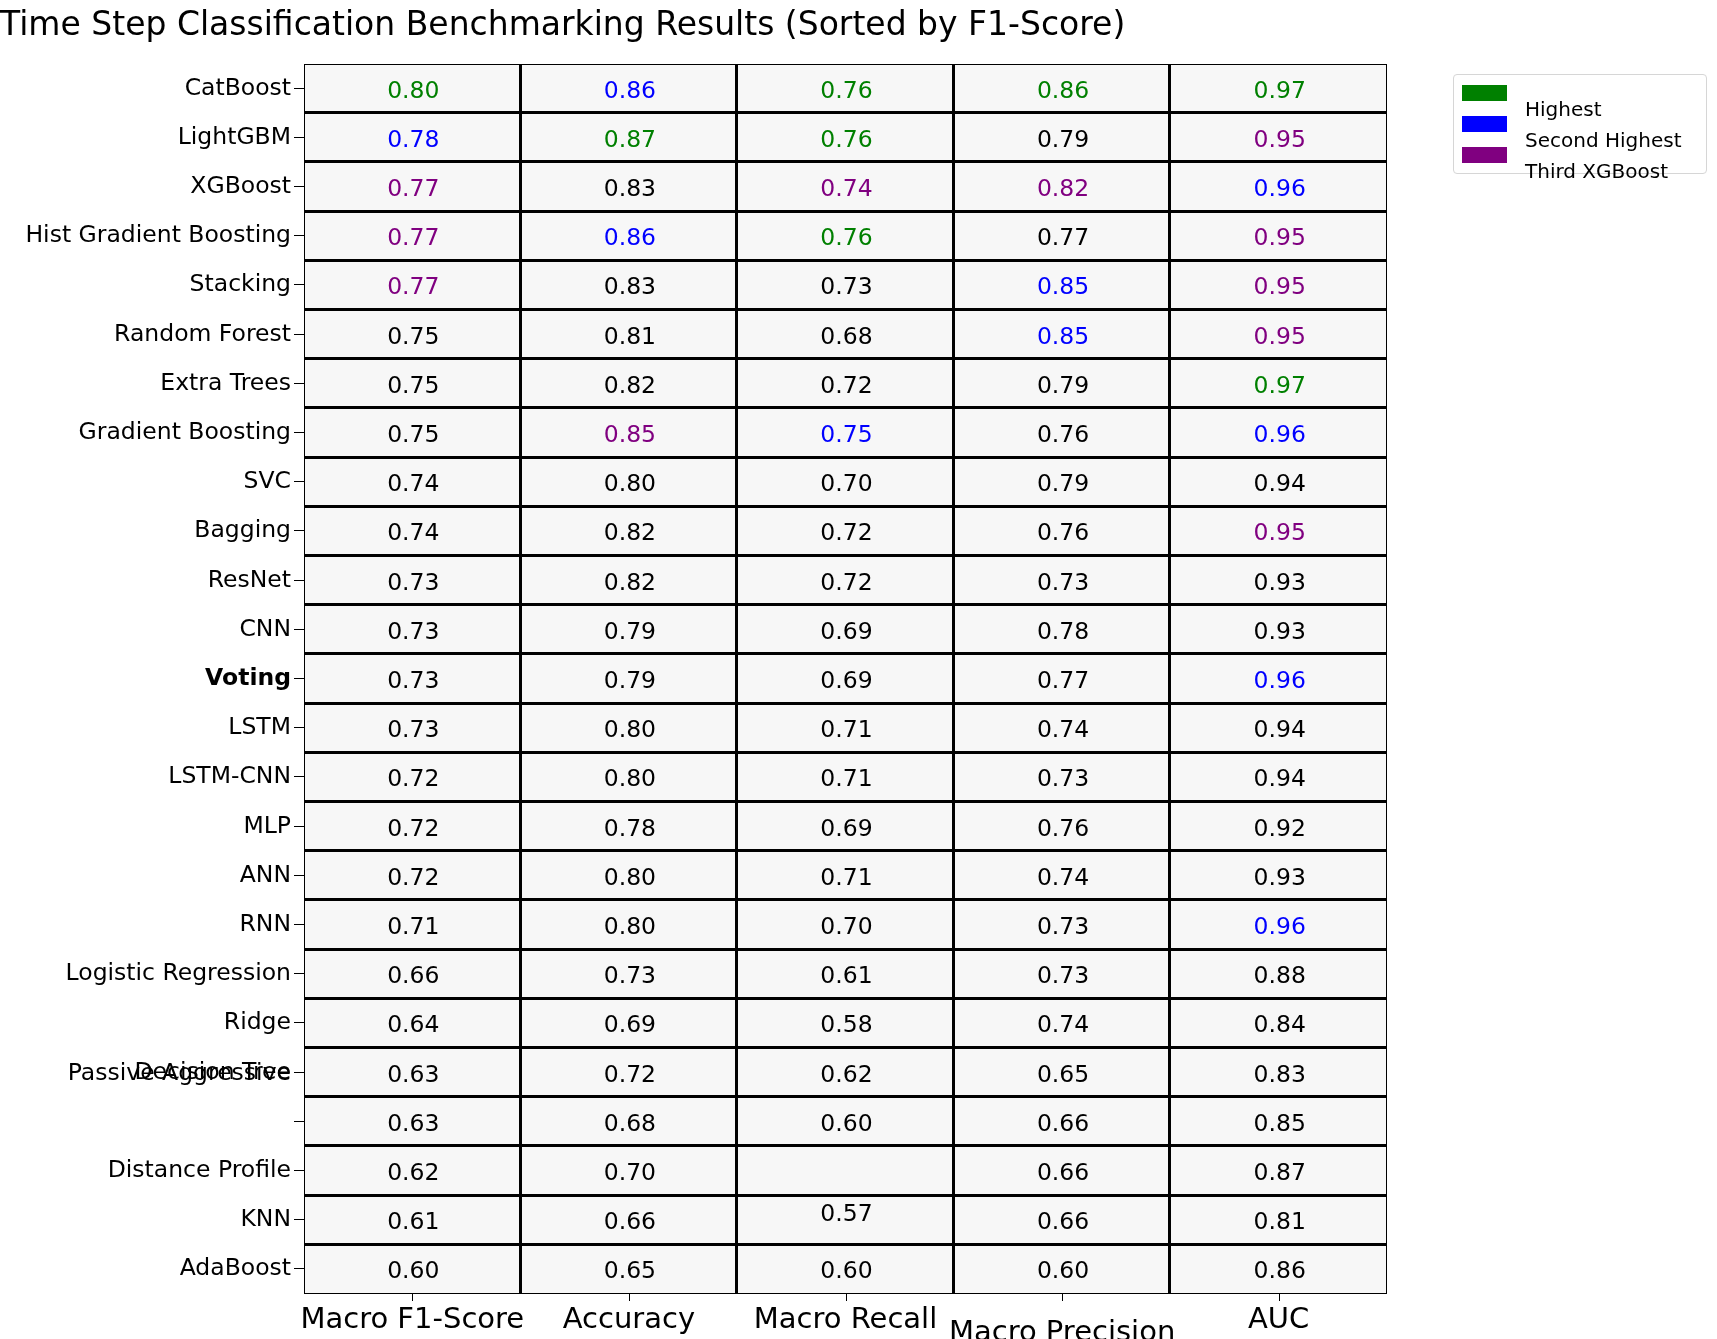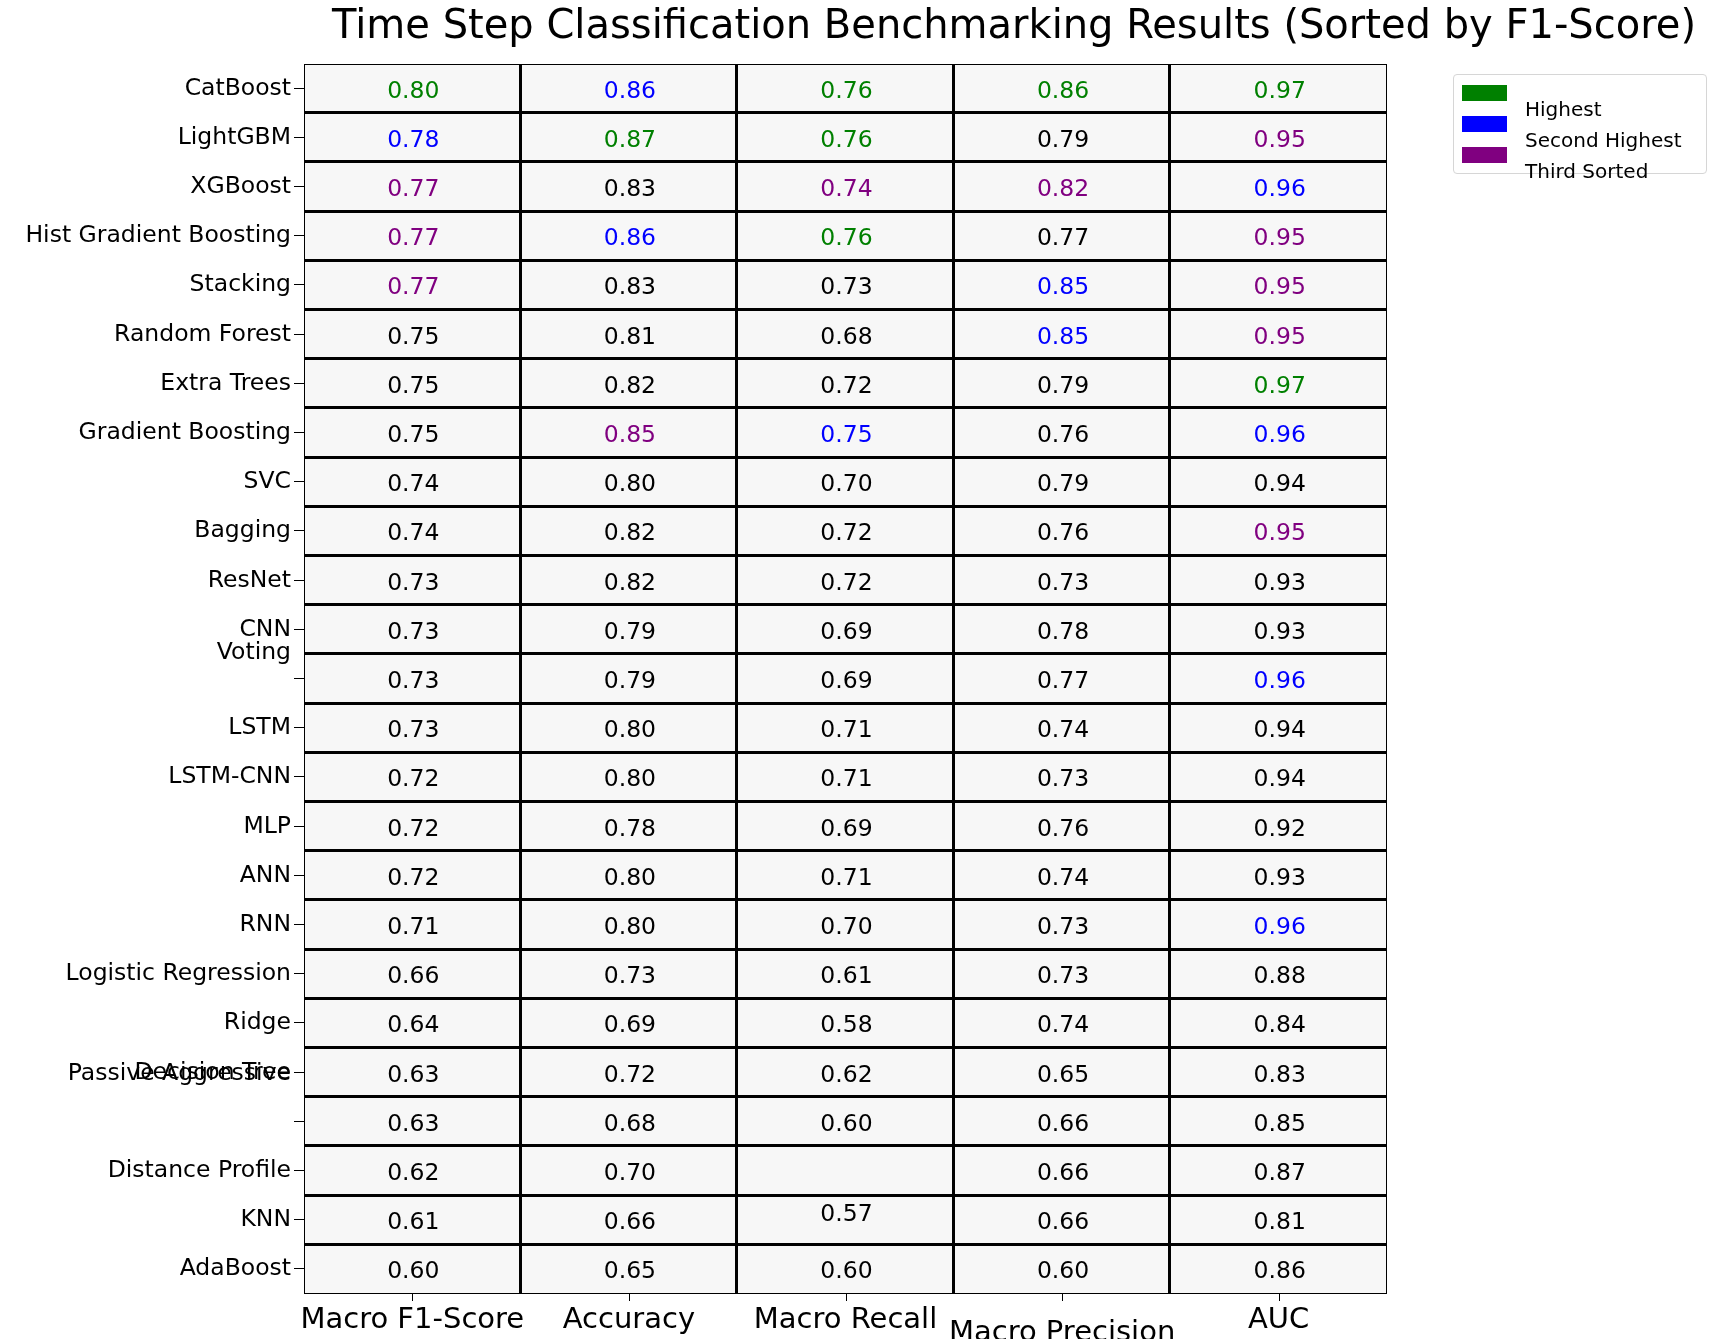--- a/index.html
+++ b/index.html
@@ -1,19 +1,19 @@
 <!DOCTYPE html>
 <html><head>
 <meta charset="utf-8">
 <style>
   html, body { margin: 0; padding: 0; background: #ffffff; }
   body { width: 1717px; height: 1339px; position: relative; overflow: hidden;
          font-family: "DejaVu Sans", sans-serif; color: #000; }
-  .title { position: absolute; left: 0; width: 1696px; top: 4px; text-align: right;
-           font-size: 40px; line-height: 40px; white-space: nowrap; }
+  .title { position: absolute; left: 0; width: 1696px; top: 4px; text-align: left;
+           font-size: 33px; line-height: 40px; white-space: nowrap; }
   .table { position: absolute; left: 304px; top: 64px; width: 1083px; height: 1230px;
            background: #f7f7f7; box-sizing: border-box; border: 1.5px solid #000; }
   .cell { position: absolute; box-sizing: border-box; display: flex; align-items: center;
           justify-content: center; font-size: 23.5px; }
   .hline { position: absolute; left: 0; width: 100%; height: 3px; background: #000; }
   .vline { position: absolute; top: 0; height: 100%; width: 3px; background: #000; }
   .row-label { position: absolute; right: calc(1717px - 291px); font-size: 23.5px;
                white-space: nowrap; text-align: right; line-height: 30px; }
   .ytick { position: absolute; left: 294px; width: 10px; height: 1px; background: #000; }
   .col-label { position: absolute; top: 1303px; font-size: 29px; white-space: nowrap;
@@ -203,21 +203,21 @@
     <div class="row-label" style="top: 416px;">Gradient Boosting</div>
     <div class="ytick" style="top: 432px;"></div>
     <div class="row-label" style="top: 465.2px;">SVC</div>
     <div class="ytick" style="top: 481.2px;"></div>
     <div class="row-label" style="top: 514.4px;">Bagging</div>
     <div class="ytick" style="top: 530.4px;"></div>
     <div class="row-label" style="top: 563.6px;">ResNet</div>
     <div class="ytick" style="top: 579.6px;"></div>
     <div class="row-label" style="top: 612.8px;">CNN</div>
     <div class="ytick" style="top: 628.8px;"></div>
-    <div class="row-label" style="top: 636px;">Voting</div>
+    <div class="row-label" style="top: 662px; font-weight: bold;">Voting</div>
     <div class="ytick" style="top: 678px;"></div>
     <div class="row-label" style="top: 711.2px;">LSTM</div>
     <div class="ytick" style="top: 727.2px;"></div>
     <div class="row-label" style="top: 760.4px;">LSTM-CNN</div>
     <div class="ytick" style="top: 776.4px;"></div>
     <div class="row-label" style="top: 809.6px;">MLP</div>
     <div class="ytick" style="top: 825.6px;"></div>
     <div class="row-label" style="top: 858.8px;">ANN</div>
     <div class="ytick" style="top: 874.8px;"></div>
     <div class="row-label" style="top: 908px;">RNN</div>
@@ -254,15 +254,15 @@
     <div class="legend-item" style="top: 6px;">
       <span class="swatch" style="background: rgb(0, 128, 0);"></span>
       <span class="legend-label">Highest</span>
     </div>
     <div class="legend-item" style="top: 37px;">
       <span class="swatch" style="background: rgb(0, 0, 255);"></span>
       <span class="legend-label">Second Highest</span>
     </div>
     <div class="legend-item" style="top: 68px;">
       <span class="swatch" style="background: rgb(128, 0, 128);"></span>
-      <span class="legend-label">Third Sorted</span>
+      <span class="legend-label">Third XGBoost</span>
     </div>
   </div>
 
 </body></html>

